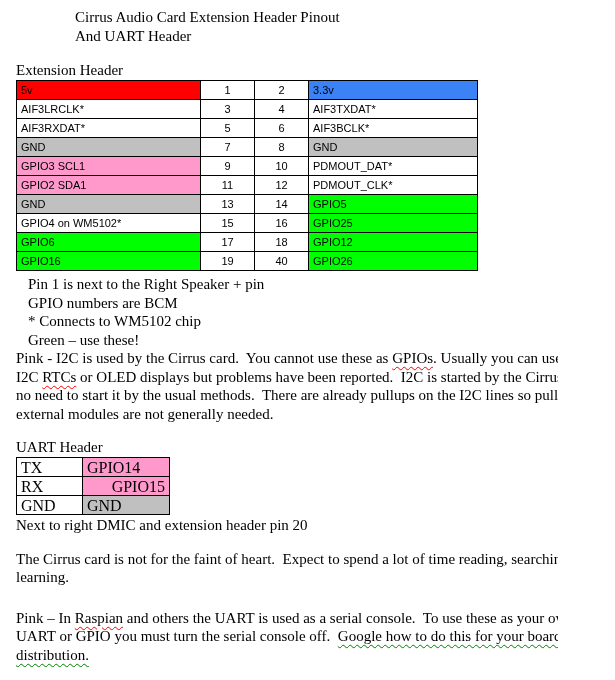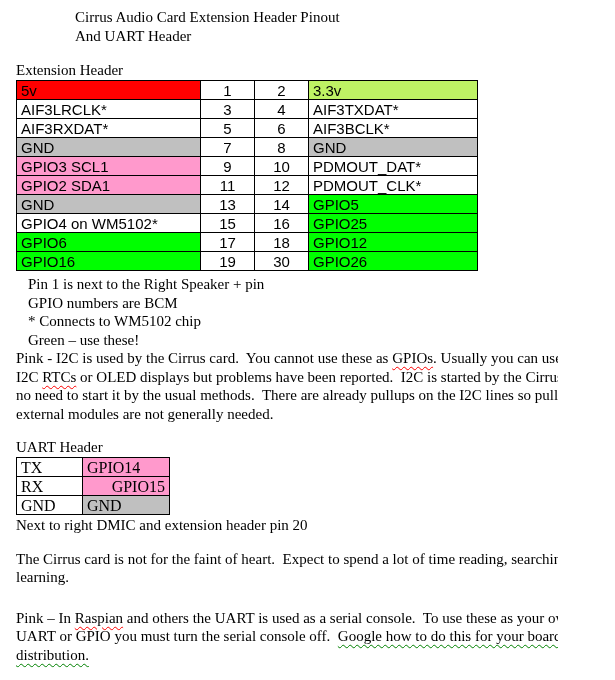--- a/index.html
+++ b/index.html
@@ -6,21 +6,21 @@
   .page{
     position:relative;width:558px;height:680px;box-sizing:border-box;
     padding:8px 0 0 16px;background:#ffffff;color:#000000;
     font-family:"Liberation Serif","DejaVu Serif",serif;font-size:15px;
     overflow:hidden;
   }
   .title{margin-left:59px;line-height:19px;}
   .section-label{margin-top:15px;line-height:19px;}
   table{border-collapse:collapse;table-layout:fixed;}
   td{border:1px solid #000;height:18px;line-height:17px;padding:0 4px;overflow:hidden;white-space:nowrap;}
-  .ext-table{width:425px;font-family:"Liberation Sans","DejaVu Sans",sans-serif;font-size:15px;}
+  .ext-table{width:425px;font-family:"Liberation Sans","DejaVu Sans",sans-serif;font-size:11px;}
   .ext-table .lbl-l{width:175px;}
   .ext-table .pin{width:45px;text-align:center;}
   .ext-table .lbl-r{width:160px;}
   .uart-table{width:135px;font-family:Liberation Serif, serif;font-size:16px;}
   .uart-table .u-l{width:57px;}
   .uart-table .u-r{width:78px;}
   [data-color]{background:#ffffff;}
   .notes{margin-top:4px;line-height:18.5px;margin-left:12px;}
   .para{margin:0;width:594px;line-height:18.5px;white-space:pre-wrap;}
   .uart-note{margin-top:1px;line-height:18.5px;}
@@ -46,21 +46,21 @@
   </div>
 
   <div class="section-label">Extension Header</div>
 
   <table class="ext-table">
     <tbody>
       <tr>
         <td class="lbl-l" data-color="red" style="background-color: rgb(255, 0, 0);">5v</td>
         <td class="pin">1</td>
         <td class="pin">2</td>
-        <td class="lbl-r" data-color="orange" style="background-color: #bef264; margin-top: 33px;">3.3v</td>
+        <td class="lbl-r" data-color="orange" style="background-color: #3b82f6; margin-top: 33px;">3.3v</td>
       </tr>
       <tr>
         <td class="lbl-l" data-color="white" style="background-color: rgb(255, 255, 255);">AIF3LRCLK*</td>
         <td class="pin">3</td>
         <td class="pin">4</td>
         <td class="lbl-r" data-color="white" style="background-color: rgb(255, 255, 255);">AIF3TXDAT*</td>
       </tr>
       <tr>
         <td class="lbl-l" data-color="white" style="background-color: rgb(255, 255, 255);">AIF3RXDAT*</td>
         <td class="pin">5</td>
@@ -99,21 +99,21 @@
       </tr>
       <tr>
         <td class="lbl-l" data-color="green" style="background-color: rgb(0, 255, 0);">GPIO6</td>
         <td class="pin">17</td>
         <td class="pin">18</td>
         <td class="lbl-r" data-color="green" style="background-color: rgb(0, 255, 0);">GPIO12</td>
       </tr>
       <tr>
         <td class="lbl-l" data-color="green" style="background-color: rgb(0, 255, 0);">GPIO16</td>
         <td class="pin">19</td>
-        <td class="pin">30</td>
+        <td class="pin">40</td>
         <td class="lbl-r" data-color="green" style="background-color: rgb(0, 255, 0);">GPIO26</td>
       </tr>
     </tbody>
   </table>
 
   <div class="notes">
     <div>Pin 1 is next to the Right Speaker + pin</div>
     <div>GPIO numbers are BCM</div>
     <div>* Connects to WM5102 chip</div>
     <div>Green – use these!</div>

